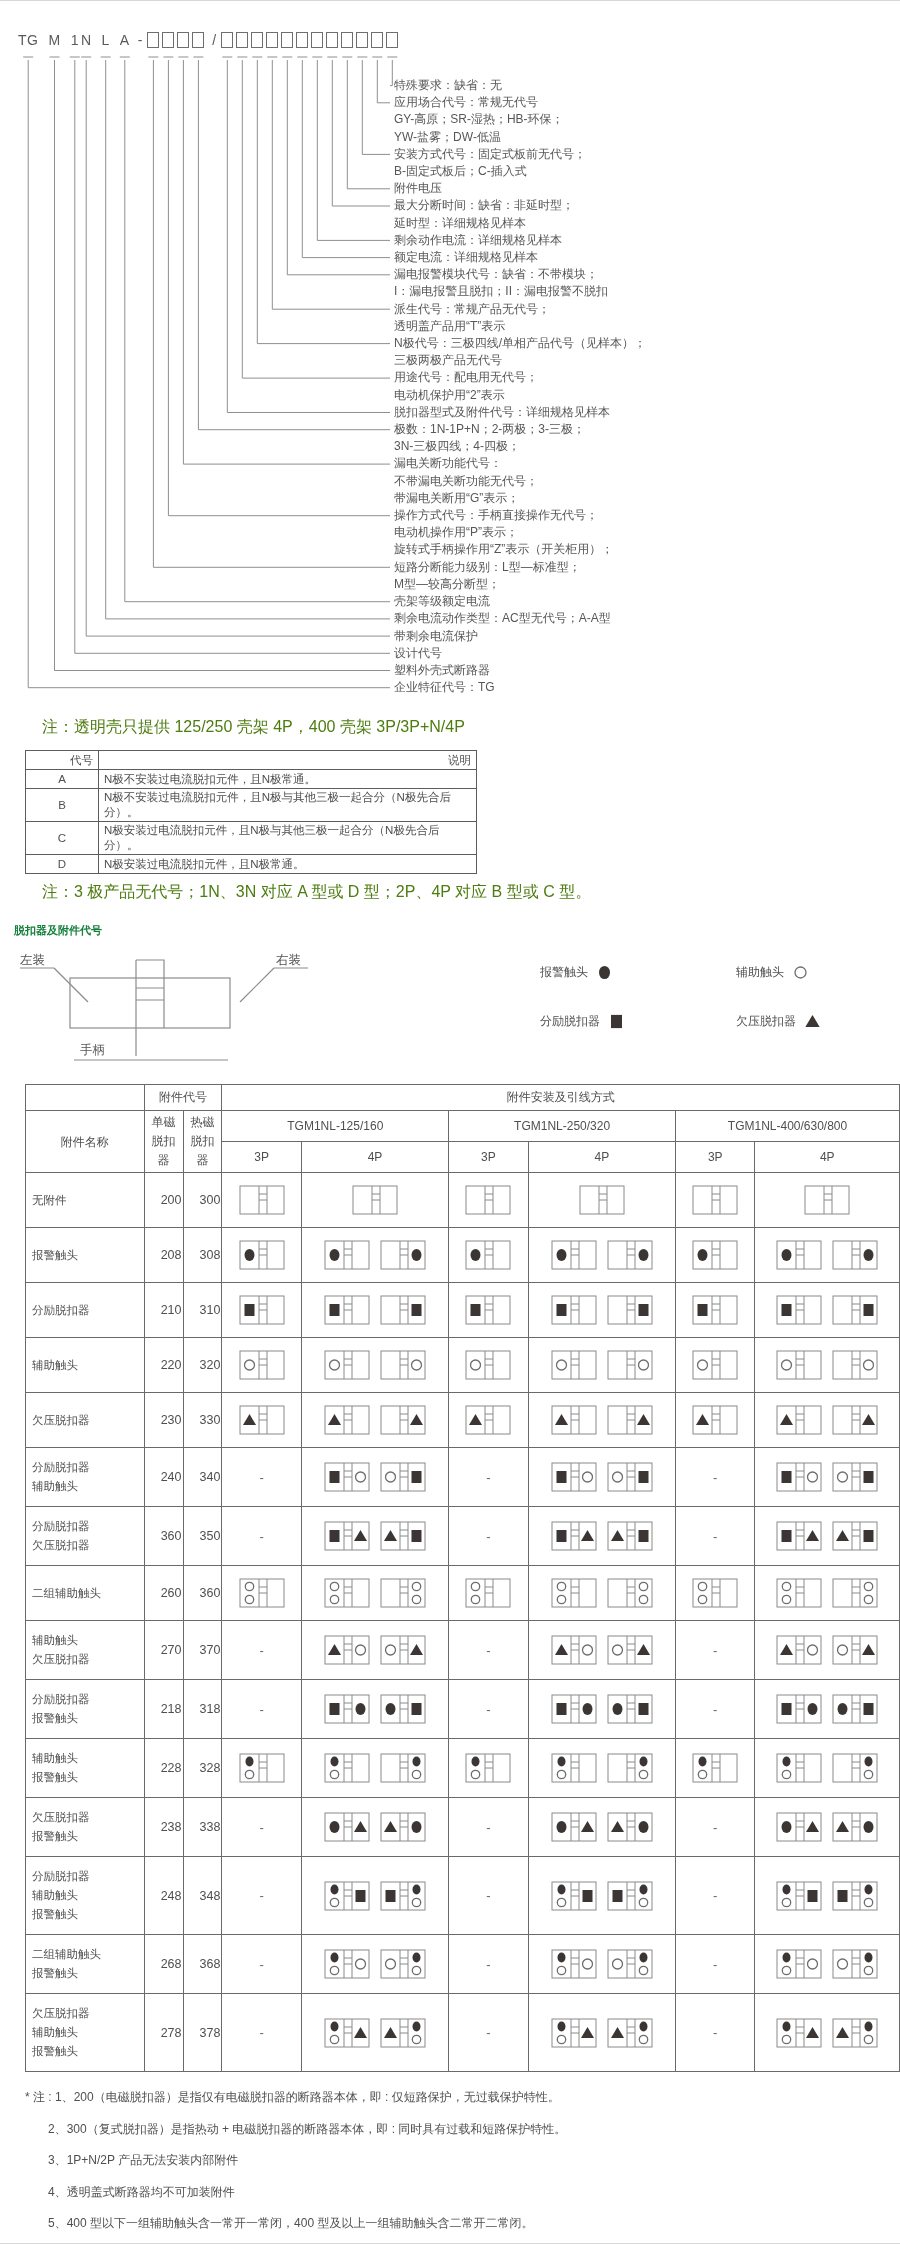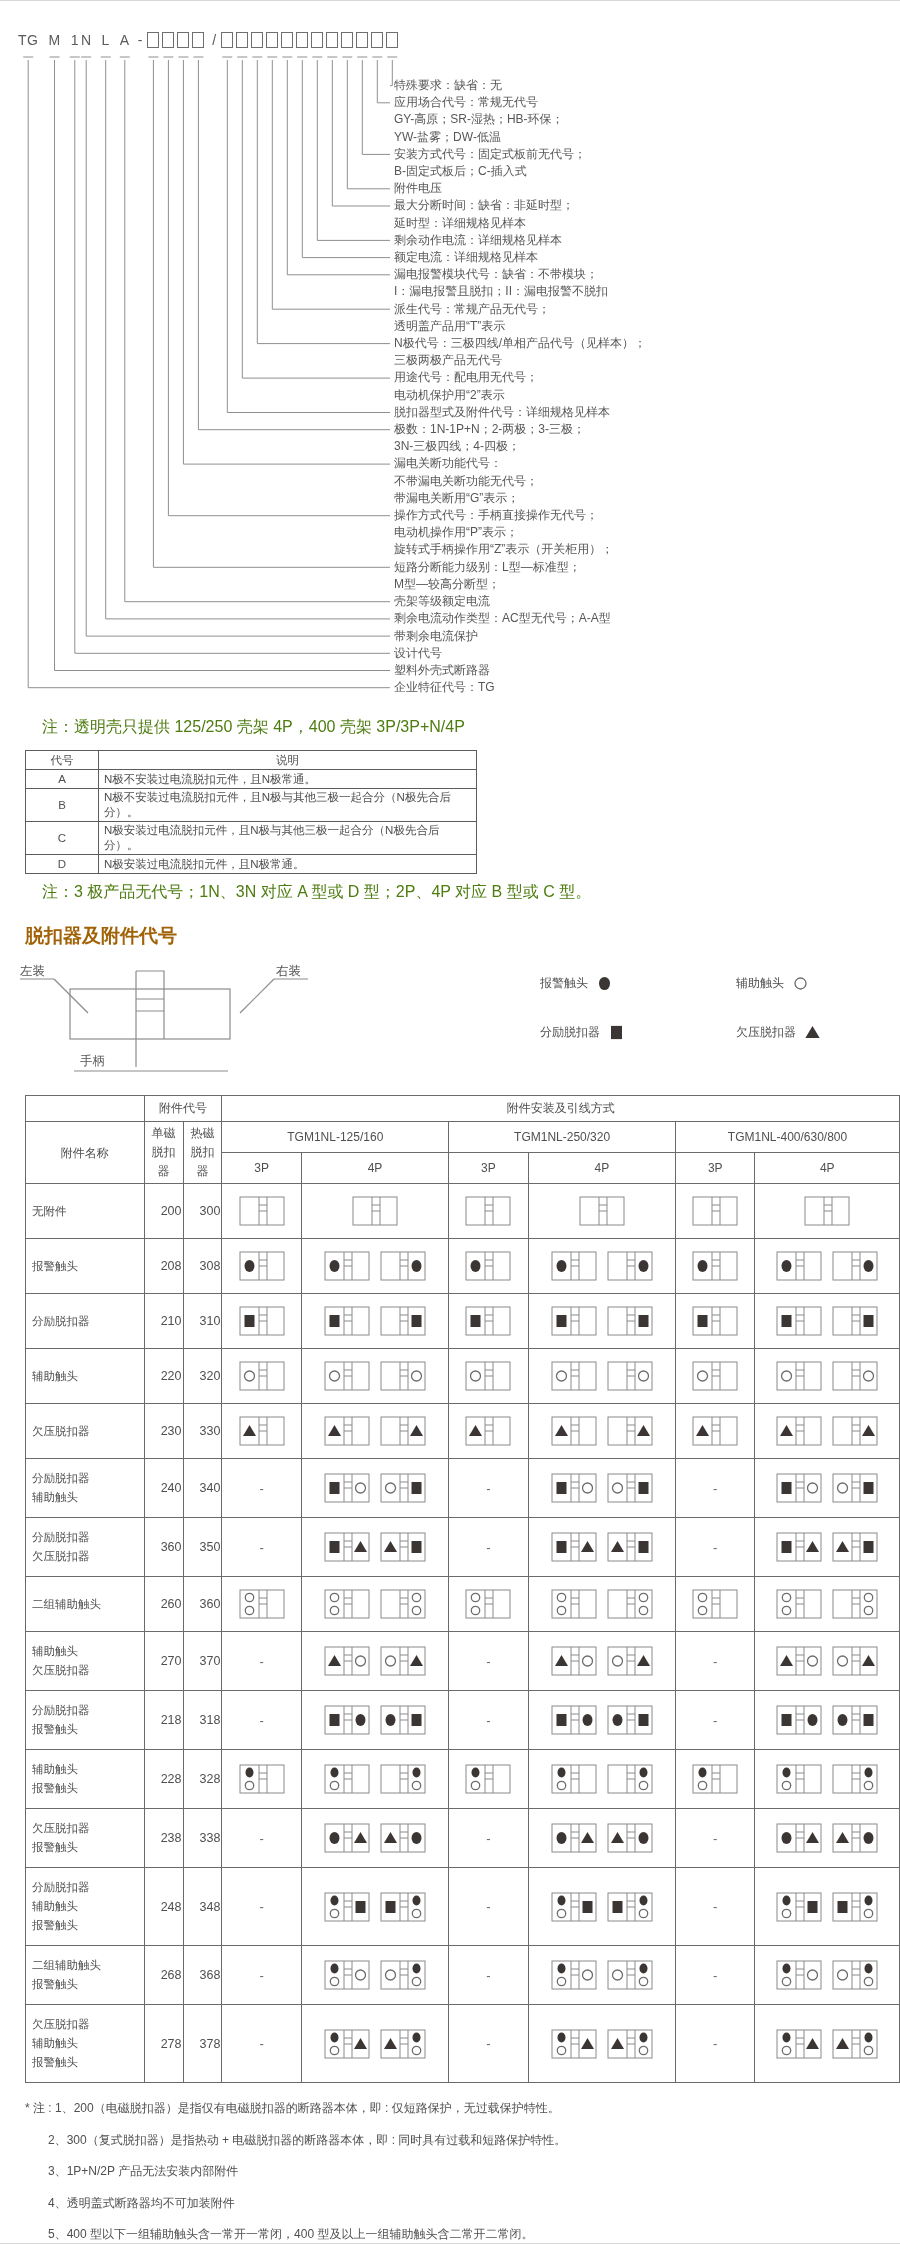--- a/index.html
+++ b/index.html
@@ -24,25 +24,25 @@
   .ladder-svg path{stroke:#8f8f8f;stroke-width:1;fill:none;}
 
   
   .note{font-size:16px;color:#4d7c0f;margin:6px 0 0 42px;}
   .note1{margin-top:6px;}
   .note2{margin-top:8px;}
 
   
   .npole{border-collapse:collapse;margin:12px 0 0 25px;width:452px;}
   .npole th,.npole td{border:1px solid #5c5c5c;font-size:11.5px;font-weight:normal;color:#4f4f4f;padding:1px 5px;height:16px;}
-  .npole th{text-align:center;}
+  .npole th{text-align:right;}
   .npole td.nc{text-align:center;width:62px;}
 
   
-  .sec-title{font-size:19px;font-weight:bold;color:#a16207;margin:20px 0 0 25px;}
+  .sec-title{font-size:11px;font-weight:bold;color:#15803d;margin:20px 0 0 14px;}
 
   
   .mount-wrap{position:relative;height:128px;margin-top:10px;}
   .mount-svg{position:absolute;left:18px;top:0;}
   .mount-svg path,.mount-svg line,.mount-svg rect{stroke:#8c8c8c;stroke-width:1.2;fill:none;}
   .mount-svg text{font-size:12.5px;fill:#555;stroke:none;}
   .legend{position:absolute;left:540px;top:16px;display:grid;grid-template-columns:196px 196px;row-gap:32px;}
   .lg-item{display:flex;align-items:center;font-size:12px;color:#4f4f4f;}
   .lg-item svg{margin-left:8px;}
 

